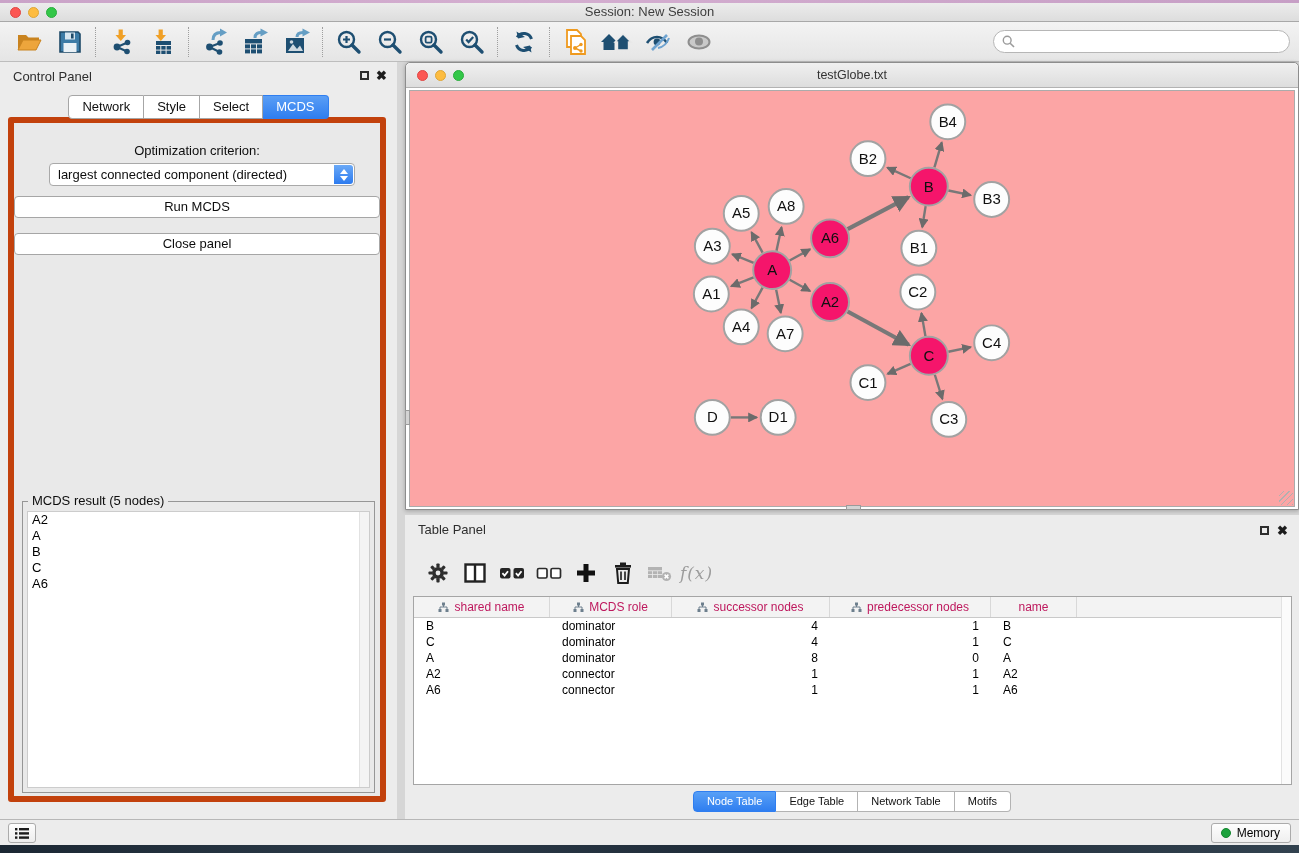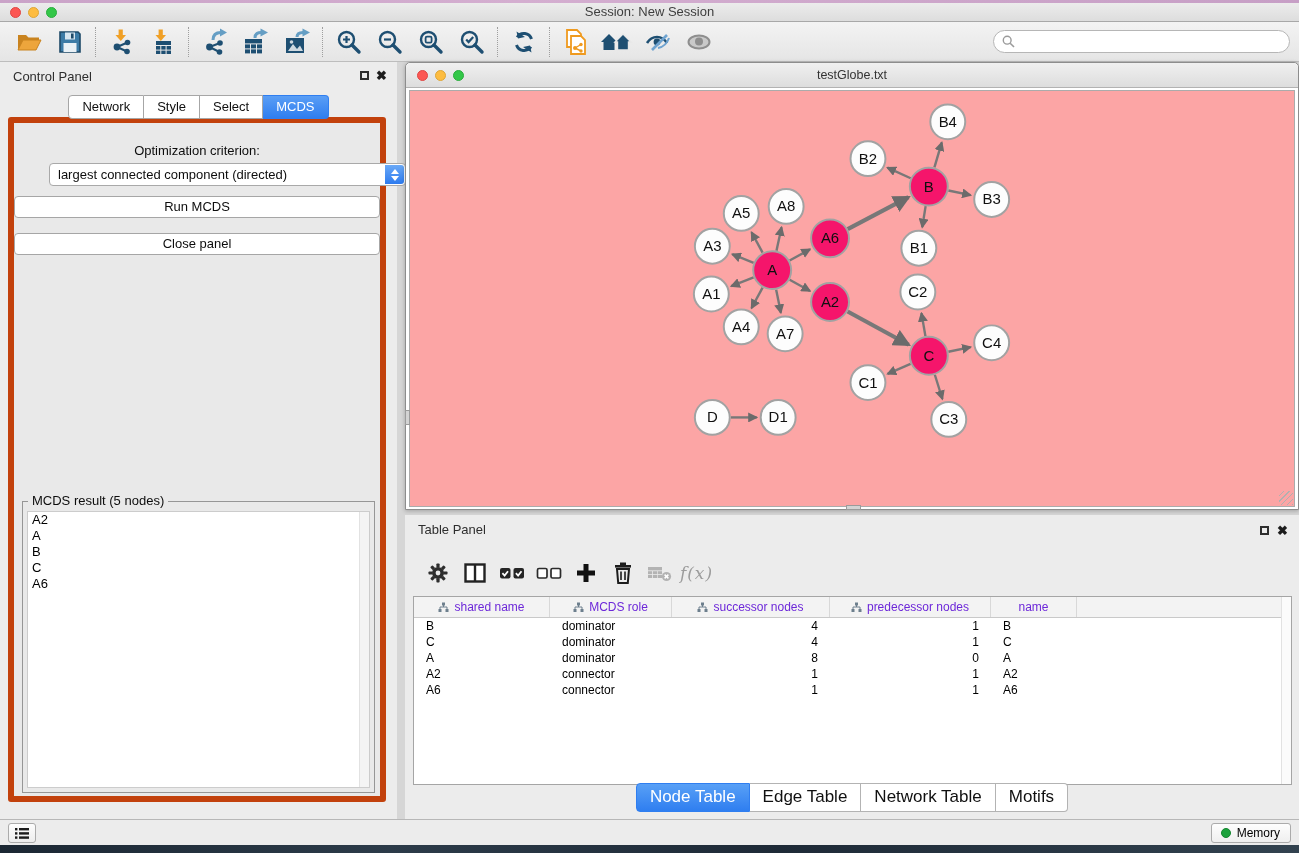--- a/index.html
+++ b/index.html
@@ -44,21 +44,21 @@
   .control-panel .close-ic { right:10px; }
   .cp-tabs { position:absolute; top:33px; left:0; right:0; display:flex; justify-content:center; z-index:3; }
   .cp-tab { background:#fff; border:1px solid #a6a6a6; border-left:none;
     padding:3px 13px 4px; font-size:13px; color:#101010; cursor:default; }
   .cp-tab:first-child { border-left:1px solid #a6a6a6; border-radius:4px 0 0 4px; }
   .cp-tab:last-child { border-radius:0 4px 4px 0; }
   .cp-tab.active { background:linear-gradient(#5a9ef5,#2f7ef0); border-color:#2f7ef0; color:#fff; }
   .cp-content { position:absolute; left:8px; right:11px; top:55px; bottom:17px;
     background:#e9e9e9; border:6px solid #c2410c; border-radius:3px; }
   .opt-label { position:absolute; top:20px; width:100%; text-align:center; font-size:13px; color:#0d0d0d; }
-  .dropdown { position:absolute; top:40px; left:35px; width:357px; height:23px;
+  .dropdown { position:absolute; top:40px; left:35px; width:306px; height:23px;
     background:#fff; border:1px solid #a9a9a9; border-radius:4px;
     display:flex; align-items:center; padding-left:8px; font-size:13px; color:#0d0d0d; }
   .dd-stepper { position:absolute; right:1px; top:1px; bottom:1px; width:19px;
     background:linear-gradient(#6aa9f7,#2d7bef); border-radius:0 3px 3px 0;
     display:flex; flex-direction:column; align-items:center; justify-content:center; gap:2px; }
   .dd-up { width:0;height:0;border-left:4px solid transparent;border-right:4px solid transparent;border-bottom:5px solid #fff; }
   .dd-dn { width:0;height:0;border-left:4px solid transparent;border-right:4px solid transparent;border-top:5px solid #fff; }
   .cp-buttons { position:absolute; top:73px; width:100%; display:flex; justify-content:center; gap:15px;flex-direction:column; }
   .cp-btn { background:#fff; border:1px solid #a6a6a6; border-radius:4px; height:22px;
     padding:0 17px; font-size:13px; color:#0d0d0d; line-height:20px; }
@@ -96,26 +96,26 @@
   .table-panel .float-ic { right:30px; top:11px; }
   .table-panel .close-ic { right:11px; top:8px; }
   .tp-toolbar { position:absolute; left:14px; top:40px; height:36px; display:flex; align-items:center; }
   .tp-tbtn { width:37px; height:34px; display:flex; align-items:center; justify-content:center; }
   .fx-label { font-size:17px; font-style:italic; font-family:"DejaVu Serif",serif;
     color:#9c9c9c; letter-spacing:1px; }
   .tp-table { position:absolute; left:8px; right:7px; top:81px; bottom:34px;
     background:#fff; border:1px solid #a5a5a5; overflow:hidden; }
   .tp-header { display:flex; height:21px; background:#f3f3f3; border-bottom:1px solid #c9c9c9; }
   .tp-col { display:flex; align-items:center; justify-content:center; gap:5px;
-    border-right:1px solid #d8d8d8; font-size:12px; color:#6d28d9; }
+    border-right:1px solid #d8d8d8; font-size:12px; color:#be185d; }
   .tp-row { display:flex; height:16px; align-items:center; }
   .tp-cell { font-size:12px; color:#000; padding:0 12px; }
   .tp-tabs { position:absolute; left:0; right:0; bottom:7px; display:flex; justify-content:center; }
   .tp-tab { background:#fff; border:1px solid #b3b3b3; border-left:none;
-    padding:3px 13px 4px; font-size:17px; color:#101010; }
+    padding:3px 13px 4px; font-size:11px; color:#101010; }
   .tp-tab:first-child { border-left:1px solid #b3b3b3; border-radius:4px 0 0 4px; }
   .tp-tab:last-child { border-radius:0 4px 4px 0; }
   .tp-tab.active { background:linear-gradient(#58a0f6,#2f7ef0); border-color:#2f7ef0; color:#fff; }
 
   
   .status-bar { position:absolute; left:0; right:0; bottom:8px; height:26px;
     background:#ececec; border-top:1px solid #b7b7b7; }
   .sb-list-btn { position:absolute; left:8px; top:3px; width:28px; height:20px;
     background:linear-gradient(#fdfdfd,#ededed); border:1px solid #ababab; border-radius:3px;
     display:flex; align-items:center; justify-content:center; }

